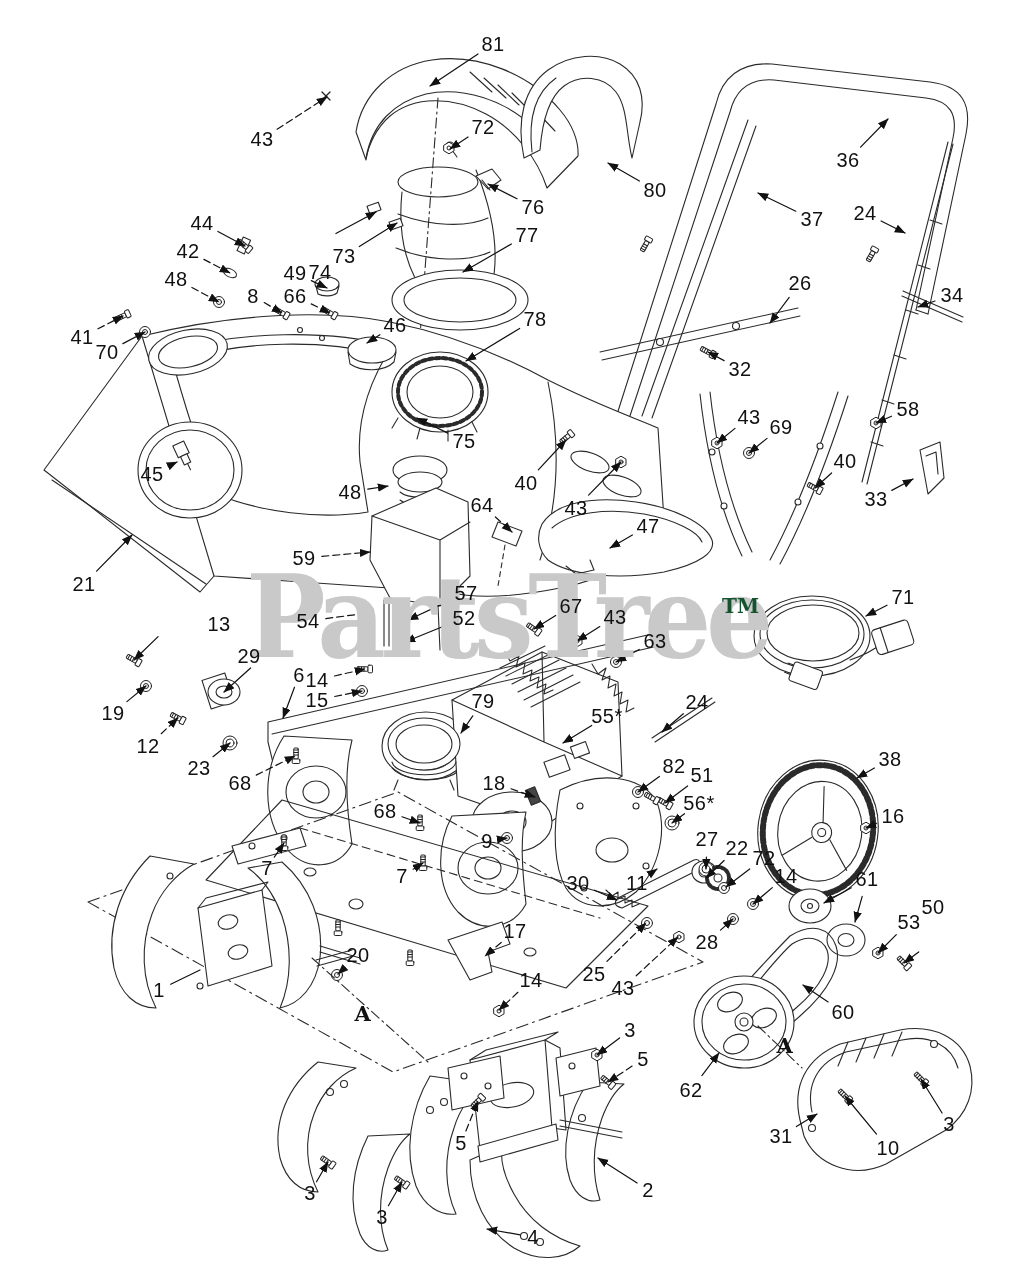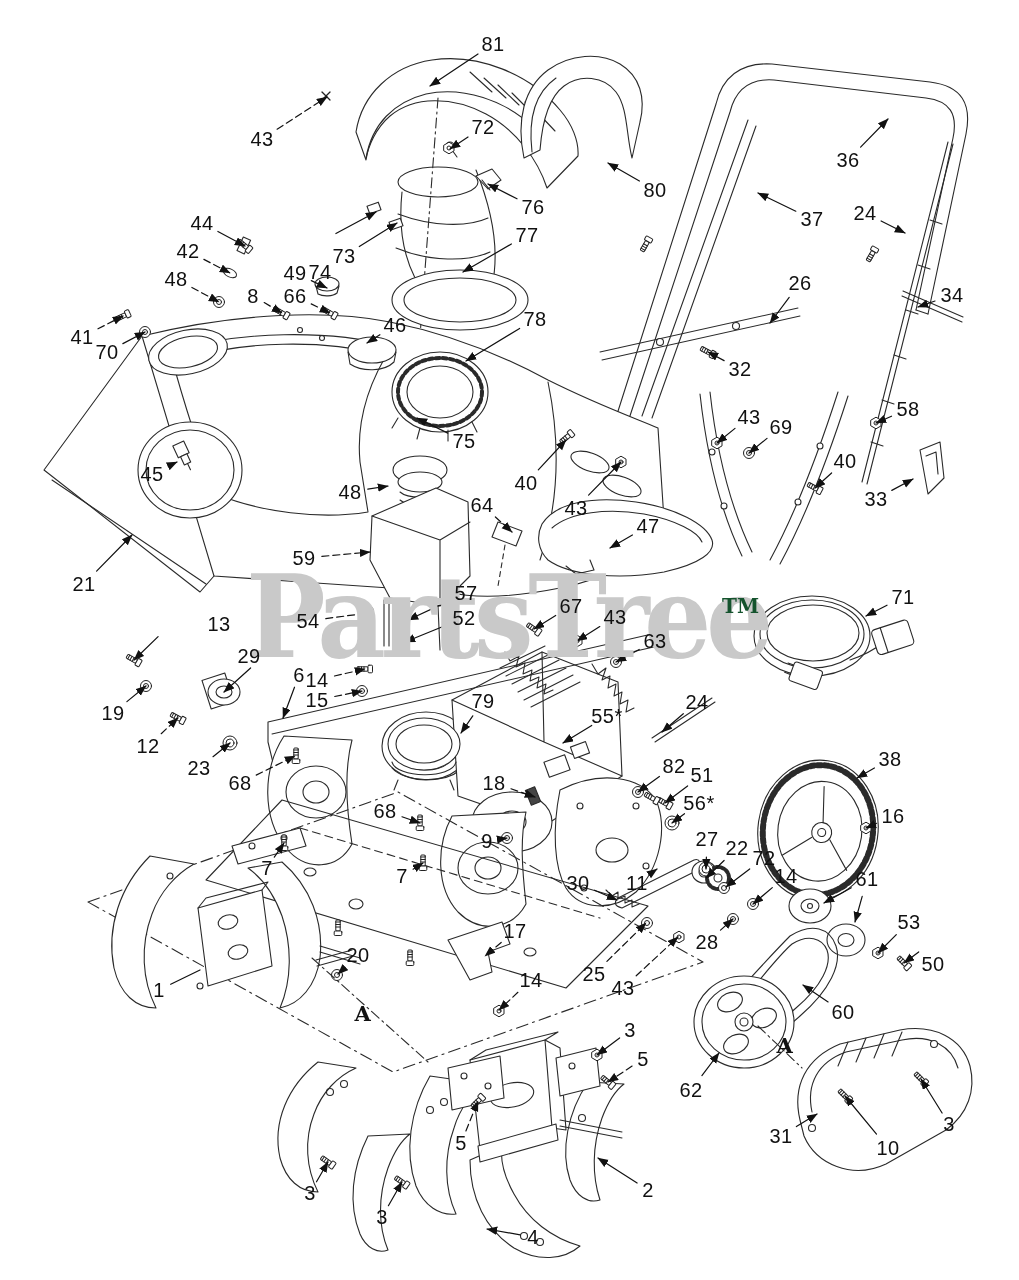--- a/index.html
+++ b/index.html
@@ -581,21 +581,21 @@
     <div class="lbl" style="left: 487px; top: 841px;">9</div>
     <div class="lbl" style="left: 890px; top: 759px;">38</div>
     <div class="lbl" style="left: 893px; top: 816px;">16</div>
     <div class="lbl" style="left: 707px; top: 839px;">27</div>
     <div class="lbl" style="left: 737px; top: 848px;">22</div>
     <div class="lbl" style="left: 764px; top: 858px;">72</div>
     <div class="lbl" style="left: 786px; top: 876px;">14</div>
     <div class="lbl" style="left: 707px; top: 942px;">28</div>
     <div class="lbl" style="left: 867px; top: 879px;">61</div>
     <div class="lbl" style="left: 909px; top: 922px;">53</div>
-    <div class="lbl" style="left: 933px; top: 964px;">50</div>
+    <div class="lbl" style="left: 933px; top: 907px;">50</div>
     <div class="lbl" style="left: 267px; top: 868px;">7</div>
     <div class="lbl" style="left: 402px; top: 876px;">7</div>
     <div class="lbl" style="left: 358px; top: 955px;">20</div>
     <div class="lbl" style="left: 159px; top: 990px;">1</div>
     <div class="lbl bold" style="left: 363px; top: 1013px;">A</div>
     <div class="lbl" style="left: 515px; top: 931px;">17</div>
     <div class="lbl" style="left: 578px; top: 883px;">30</div>
     <div class="lbl" style="left: 637px; top: 883px;">11</div>
     <div class="lbl" style="left: 594px; top: 974px;">25</div>
     <div class="lbl" style="left: 623px; top: 988px;">43</div>

